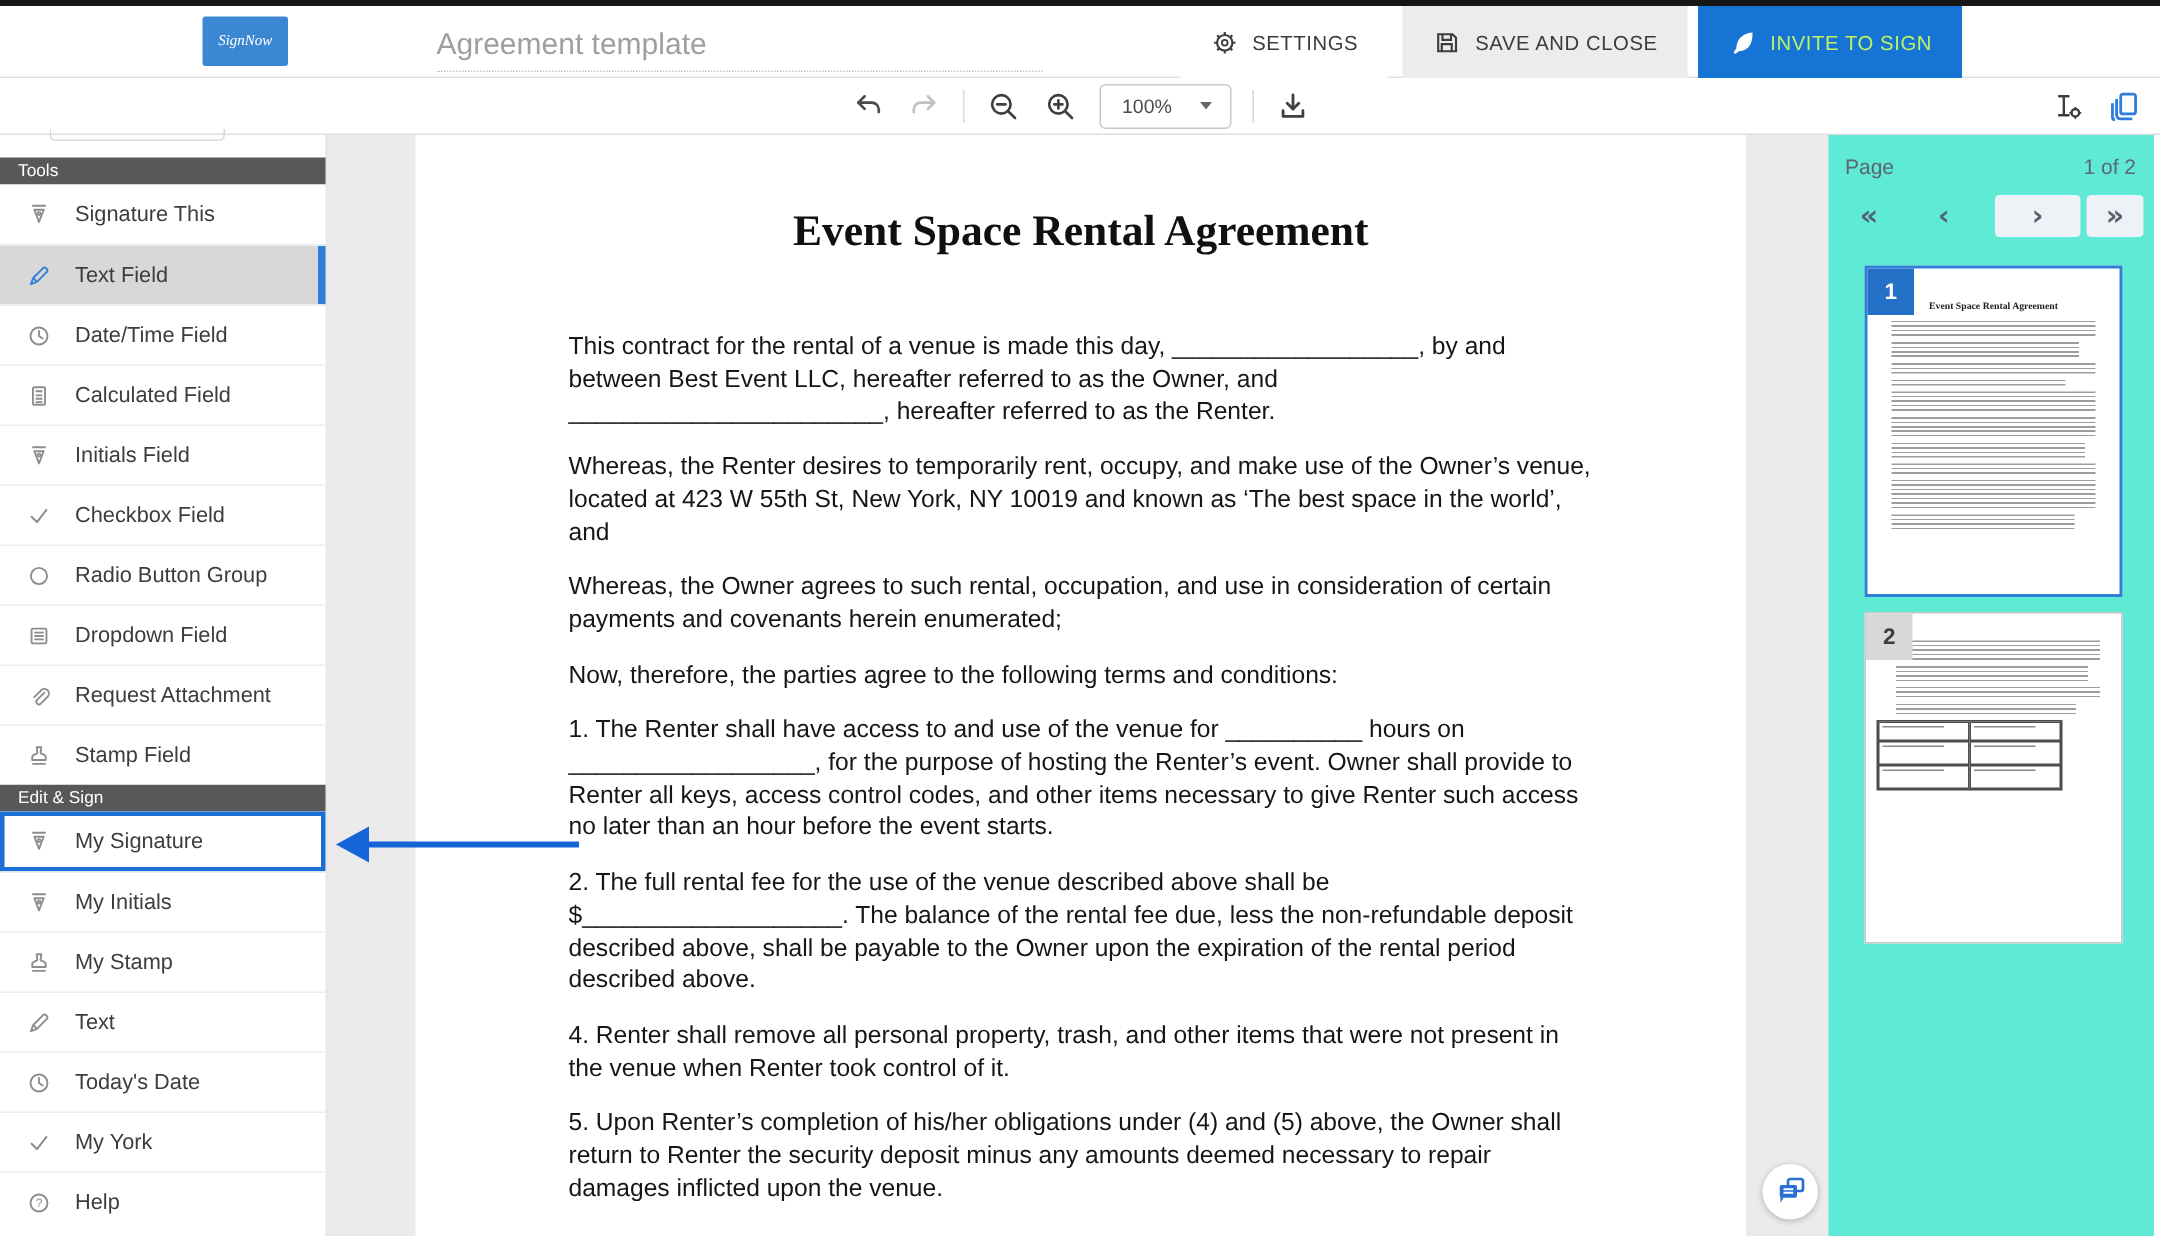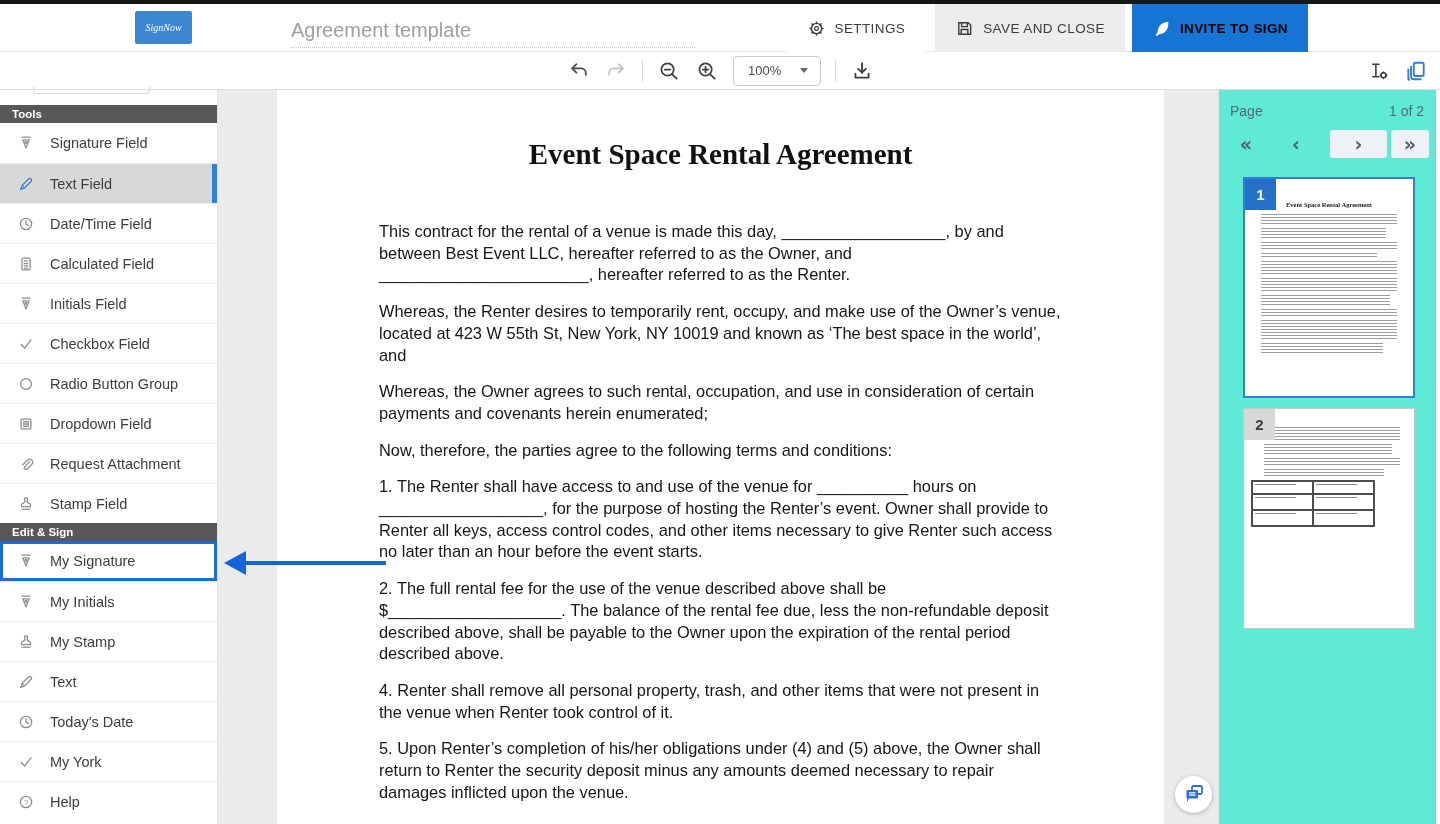--- a/index.html
+++ b/index.html
@@ -15,21 +15,21 @@
     border-bottom:1px solid #e2e2e2; display:flex; align-items:center; }
   .logo { position:absolute; left:135px; top:7px; width:57px; height:33px; background:#3c87d1;
     border-radius:2px; color:#fff; display:flex; align-items:center; justify-content:center;
     font-family:"Liberation Serif", serif; font-style:italic; font-size:10px; }
   .title-input { position:absolute; left:291px; top:10px; width:404px; height:34px;
     font-size:20px; color:#9f9f9f; border-bottom:1px dotted #c6c6c6; display:flex; align-items:center; }
   .hdr-buttons { position:absolute; right:132px; top:0; height:48px; display:flex; }
   .hdr-btn { height:48px; display:flex; align-items:center; gap:9px; padding:0 20px;
     font-size:13.5px; letter-spacing:.4px; color:#3c3c3c; background:#fff; border:none; cursor:pointer;text-align:right; }
   .hdr-btn.save { background:#ececec; margin-left:10px; }
-  .hdr-btn.invite { background:#1574d4; color:#000000; margin-left:7px;font-weight:bold; }
+  .hdr-btn.invite { background:#1574d4; color:#bef264; margin-left:7px; }
   .hdr-btn svg { display:block; }
 
   
   .toolbar { position:absolute; left:0; top:52px; width:1440px; height:38px; background:#fff;
     border-bottom:1px solid #dedede; }
   .tb-center { position:absolute; left:566px; top:0; height:37px; display:flex; align-items:center; gap:14px; }
   .tb-ic { width:24px; height:24px; display:flex; align-items:center; justify-content:center;
     background:none; border:none; cursor:pointer; padding:0; }
   .tb-div { width:1px; height:22px; background:#d9d9d9; }
   .zoom-select { width:88px; height:30px; border:1px solid #c9c9c9; border-radius:4px; background:#fff;
@@ -38,21 +38,21 @@
   .caret-down { width:0; height:0; border-left:4px solid transparent; border-right:4px solid transparent;
     border-top:5px solid #666; }
   .tb-right { position:absolute; right:12px; top:0; height:37px; display:flex; align-items:center; gap:14px; }
 
   
   .sidebar { position:absolute; left:0; top:90px; width:218px; height:734px; background:#fff;
     border-right:1px solid #e3e3e3; }
   .remnant { position:absolute; left:33px; top:-4px; width:117px; height:8px;
     border:1px solid #d8d8d8; border-top:none; border-radius:0 0 4px 4px; }
   .s-section { height:18px; background:#58585a; color:#fff; font-size:11.5px;
-    display:flex; align-items:center; padding-left:12px;font-weight:bold; }
+    display:flex; align-items:center; padding-left:12px; }
   .s-section.tools { margin-top:15px; }
   .s-item { position:relative; height:40px; display:flex; align-items:center; gap:14px;
     padding-left:16px; border-top:1px solid #ececec; font-size:14.5px; color:#3d3d3d; cursor:pointer; background:#fff; }
   .s-item:first-of-type, .s-section + .s-item { border-top:none; }
   .s-item .ic { width:20px; height:20px; color:#8d8d8d; display:flex; align-items:center; justify-content:center; }
   .s-item.selected { background:#d8d8d8; }
   .s-item.selected .ic { color:#2f80d8; }
   .sel-bar { position:absolute; right:0; top:0; width:5px; height:100%; background:#2f80d8; }
   .s-item.outlined { border:3px solid #1b6ed3; height:40px; padding-left:13px; }
 
@@ -212,21 +212,21 @@
     <div class="s-section tools">Tools</div>
 
     <div class="s-item">
       <span class="ic">
         <svg width="18" height="18" viewBox="0 0 20 20" fill="none" stroke="currentColor" stroke-width="1.4" stroke-linejoin="round">
           <path d="M5 3.5h10"></path>
             <path d="M6.5 6.5h7L10 15.5z"></path>
             <circle cx="10" cy="9.3" r="1.1"></circle>
         </svg>
       </span>
-      <span>Signature Field</span>
+      <span>Signature This</span>
     </div>
 
     <div class="s-item selected">
       <span class="ic">
         <svg width="18" height="18" viewBox="0 0 20 20" fill="none" stroke="currentColor" stroke-width="1.4" stroke-linejoin="round">
           <path d="m4 16 1.7-4.5L13 4.2a1.5 1.5 0 0 1 2.2 0l.6.6a1.5 1.5 0 0 1 0 2.2l-7.3 7.3L4 16z"></path>
           <path d="m5.7 11.5 2.8 2.8"></path>
         </svg>
       </span>
       <span>Text Field</span>

